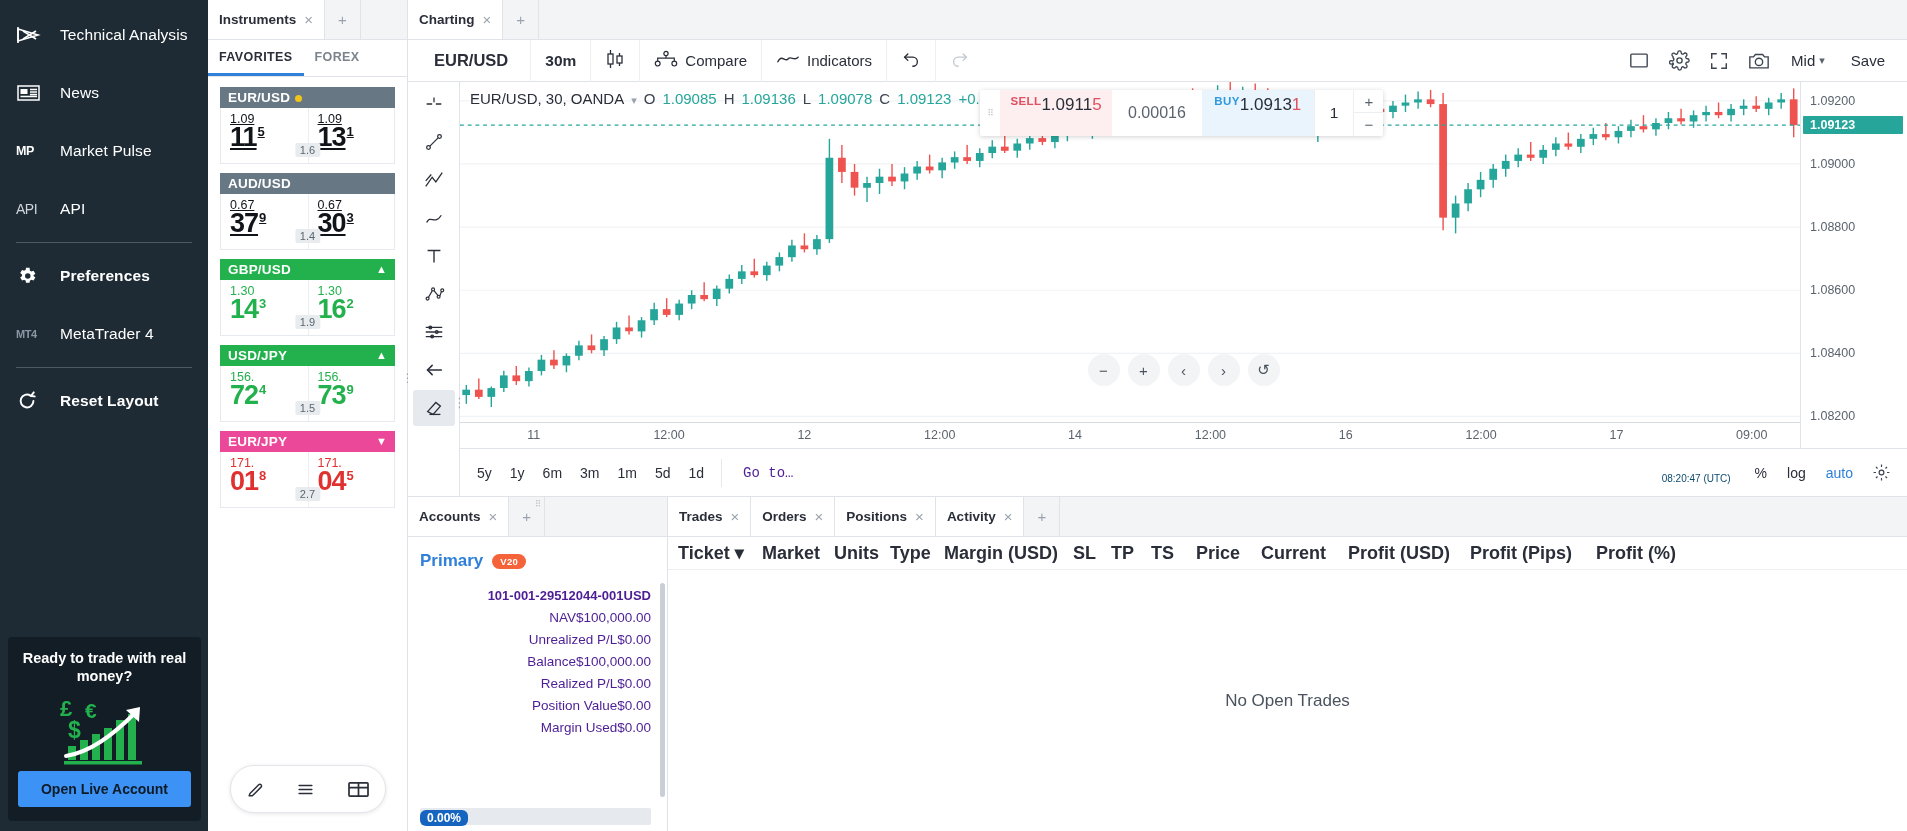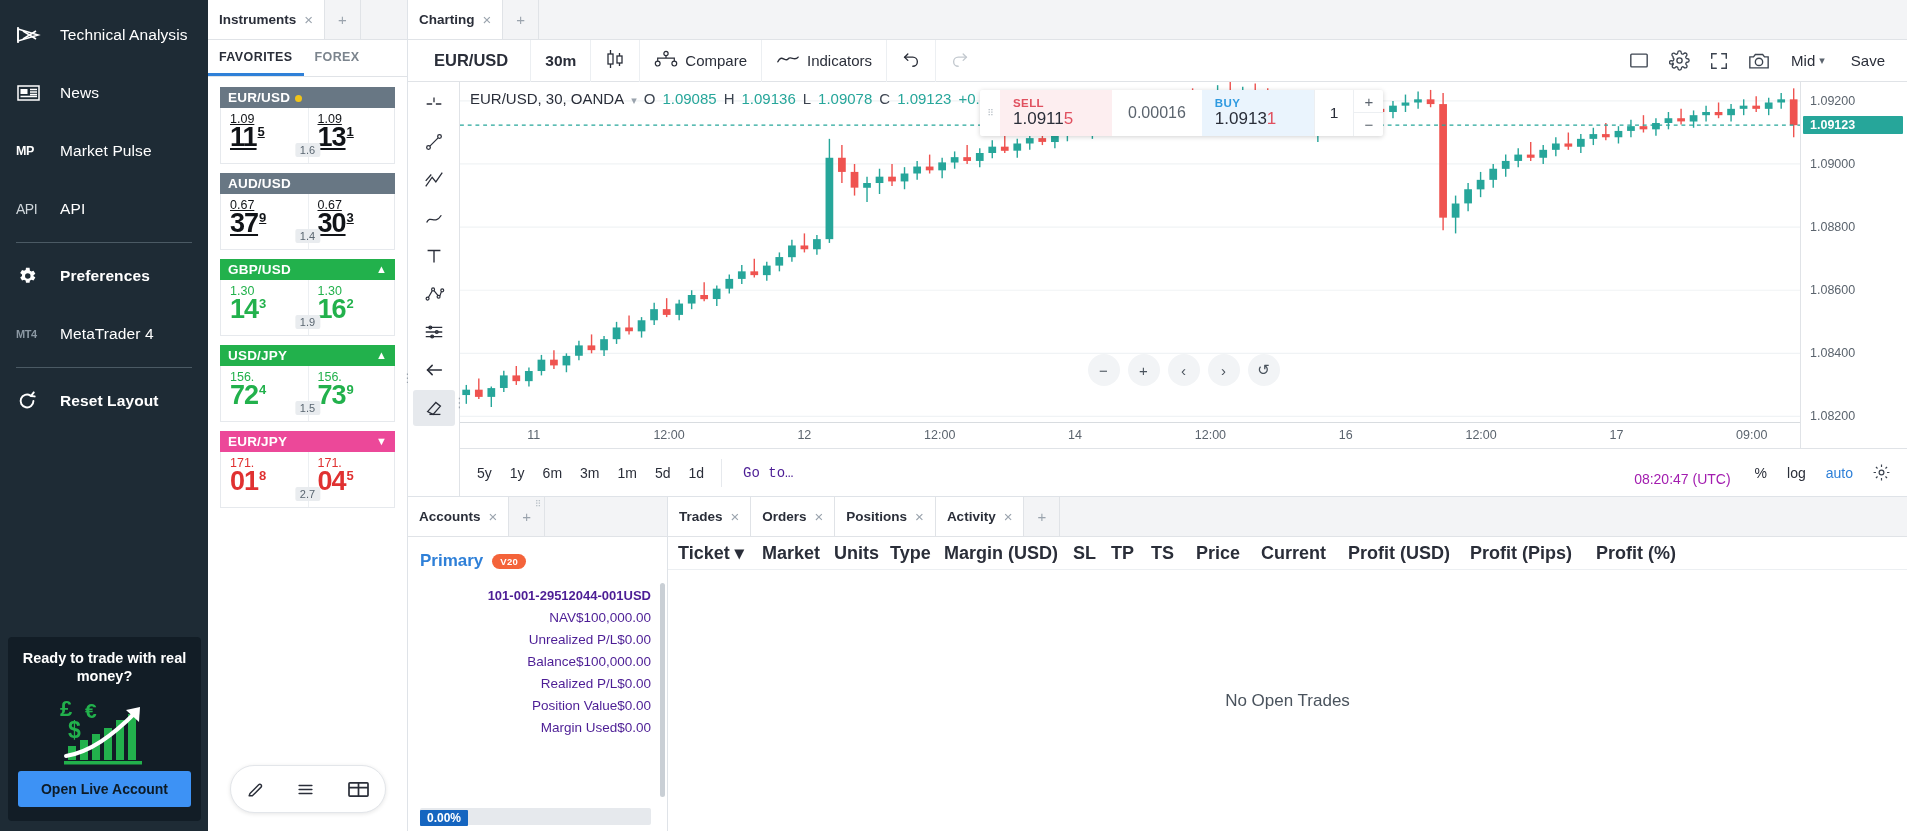--- a/index.html
+++ b/index.html
@@ -176,21 +176,21 @@
   .ticket {
     position: absolute; top: 8px; left: 520px; display: flex; align-items: stretch;
     background: #fff; box-shadow: 0 1px 5px rgba(0,0,0,.18); z-index: 9; height: 46px;
     border-radius: 2px;
   }
   .tk-grip {
     width: 20px; display: flex; align-items: center; justify-content: center;
     cursor: move; color: #b9c0c7; letter-spacing: -1px; font-size: 9px; line-height: 5px;
   }
   .tk-side {
-    padding: 5px 13px 6px; cursor: pointer; display: flex; flex-direction: column;
+    padding: 5px 1px 6px; cursor: pointer; display: flex; flex-direction: row;
     justify-content: center; min-width: 112px;
   }
   .tk-side.sell { background: #fdeef0; }
   .tk-side.buy { background: #eaf4fd; }
   .tk-side .k { font-size: 11.5px; font-weight: bold; letter-spacing: .4px; }
   .tk-side.sell .k { color: #e0505f; }
   .tk-side.buy .k { color: #2f9ae0; }
   .tk-side .p { font-size: 17px; color: #2a2e39; line-height: 1.15; }
   .tk-side.sell .p em { color: #e0505f; font-style: normal; }
   .tk-side.buy .p em { color: #e0505f; font-style: normal; }
@@ -250,21 +250,21 @@
     background: #fff; padding: 0 8px; gap: 0;
   }
   .tf-btn {
     font-size: 14px; color: #2a2e39; padding: 6px 9px; cursor: pointer; border-radius: 3px;
   }
   .goto {
     font-size: 14px; color: #4c1d95; padding: 6px 21px; cursor: pointer;
     border-left: 1px solid #e6e9ed; margin-left: 8px; font-family: Liberation Mono, monospace;
   }
   .foot-spacer { flex: 1 1 auto; }
-  .clock { font-size: 14px; color: #a21caf; padding-right: 14px; margin-top: 12px; }
+  .clock { font-size: 10px; color: #0c4a6e; padding-right: 14px; margin-top: 12px; }
   .foot-btn { font-size: 14px; color: #2a2e39; padding: 6px 10px; cursor: pointer; border-radius: 3px; }
   .foot-btn.active { color: #2f80d8; }
 
   
   .bottom { flex: 1 1 auto; display: flex; min-height: 0; }
   .accounts {
     width: 260px; flex: 0 0 260px; border-right: 1px solid #dfe3e8;
     display: flex; flex-direction: column; background: #fff; position: relative;
   }
   .acct-body { padding: 14px 16px 0 12px; position: relative; flex: 1 1 auto; }
@@ -278,21 +278,21 @@
     display: flex; justify-content: flex-end; font-size: 13.5px;
     color: #4c1d95; padding: 3.5px 0;
   }
   .acct-row.head { font-weight: bold; font-size: 13px; }
   .acct-pct {
     position: absolute; left: 12px; right: 16px; bottom: 6px; height: 17px;
     background: #e6e9ed; border-radius: 2px;
   }
   .acct-pct span {
     display: inline-block; background: #1565c0; color: #fff; font-size: 12px;
-    font-weight: bold; padding: 1px 7px; border-radius: 1px;
+    font-weight: bold; padding: 1px 7px; border-radius: 6px;
   }
   .vscroll {
     position: absolute; right: 2px; top: 46px; bottom: 34px; width: 5px;
     background: #c9cfd5; border-radius: 3px;
   }
 
   .trades { flex: 1 1 auto; display: flex; flex-direction: column; background: #fff; min-width: 0; }
   .th-row {
     display: flex; align-items: center; height: 33px; flex: 0 0 33px;
     border-bottom: 1px solid #eceff2; font-size: 18px; color: #2a2e39; font-weight: bold;

